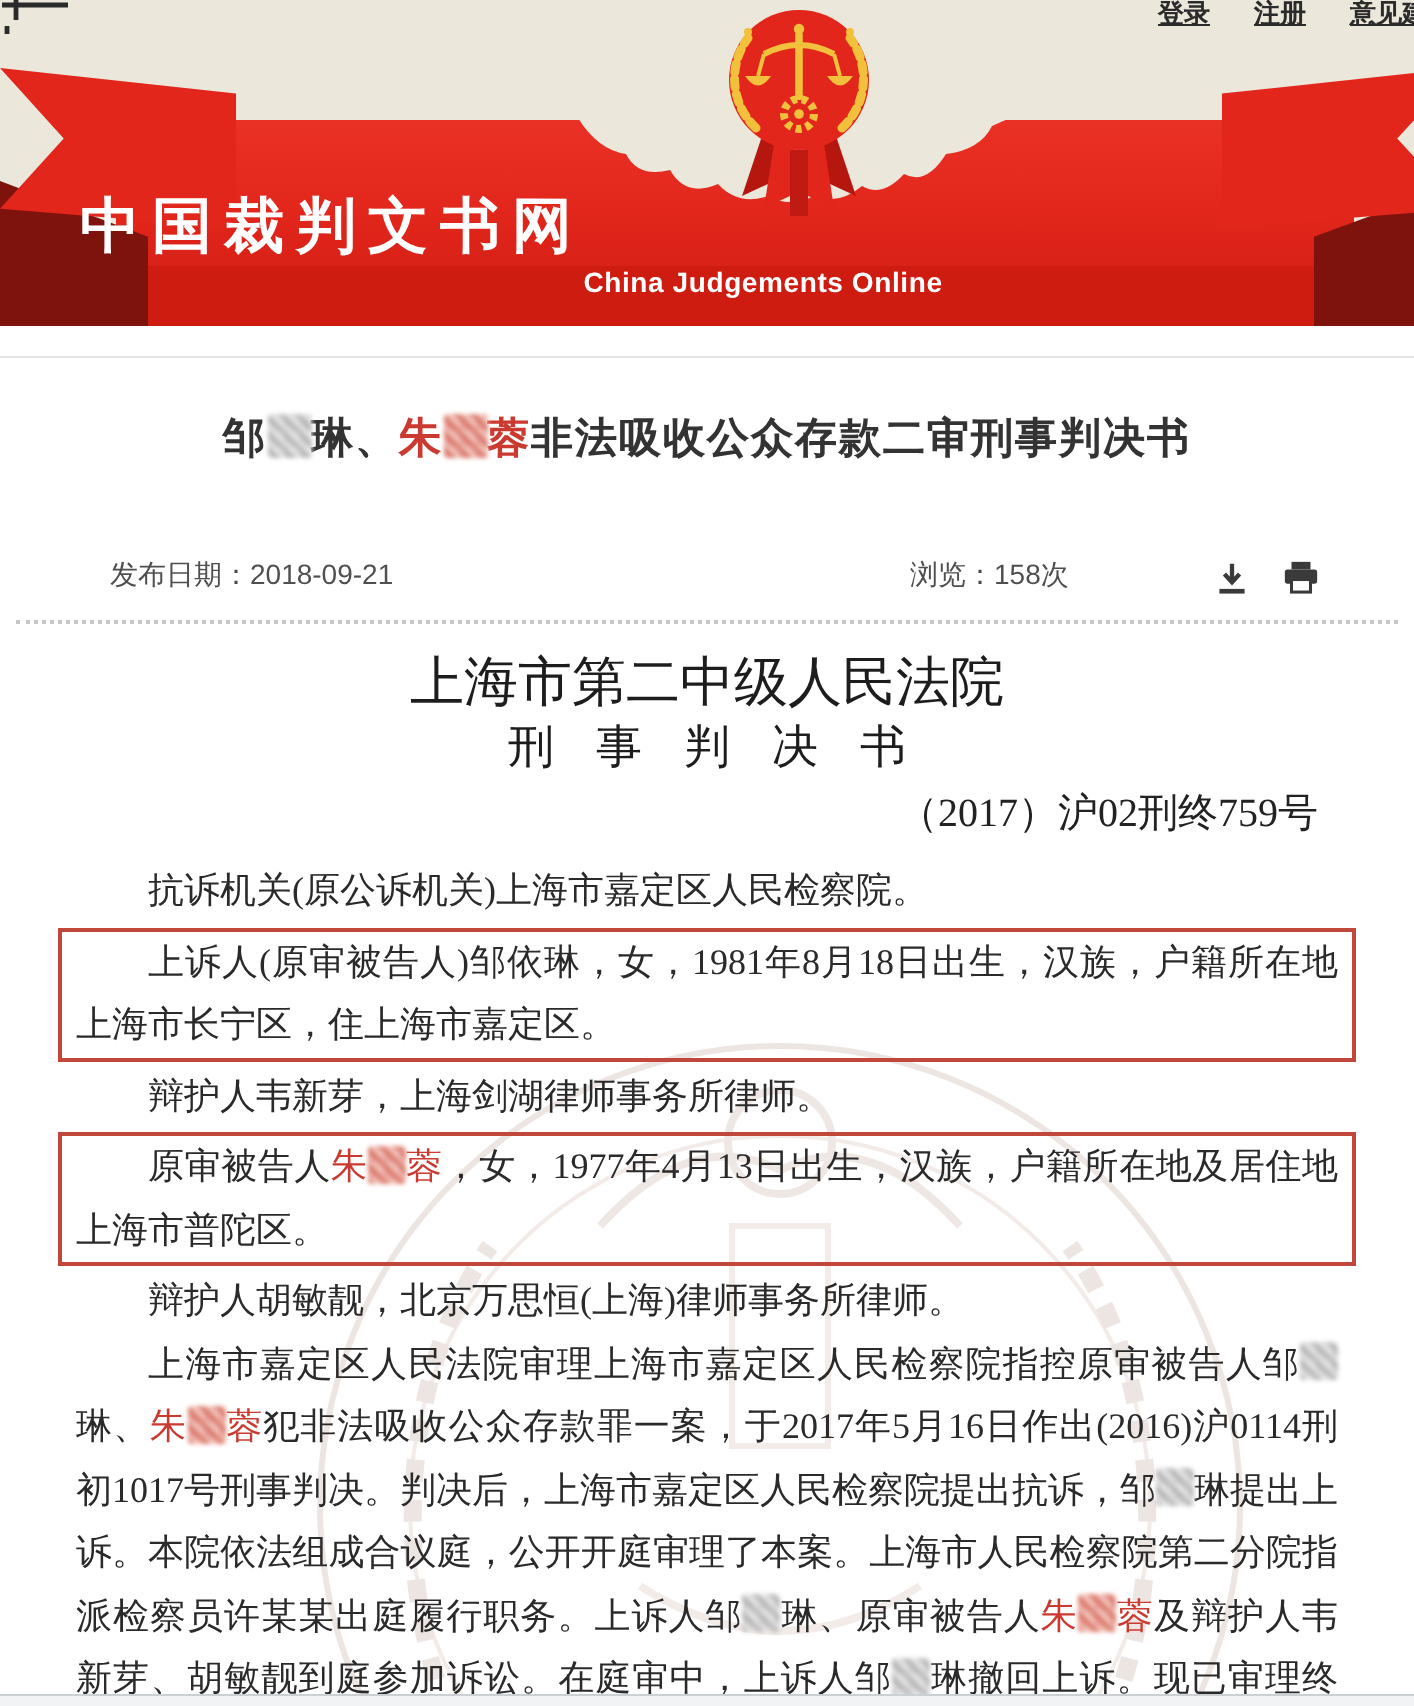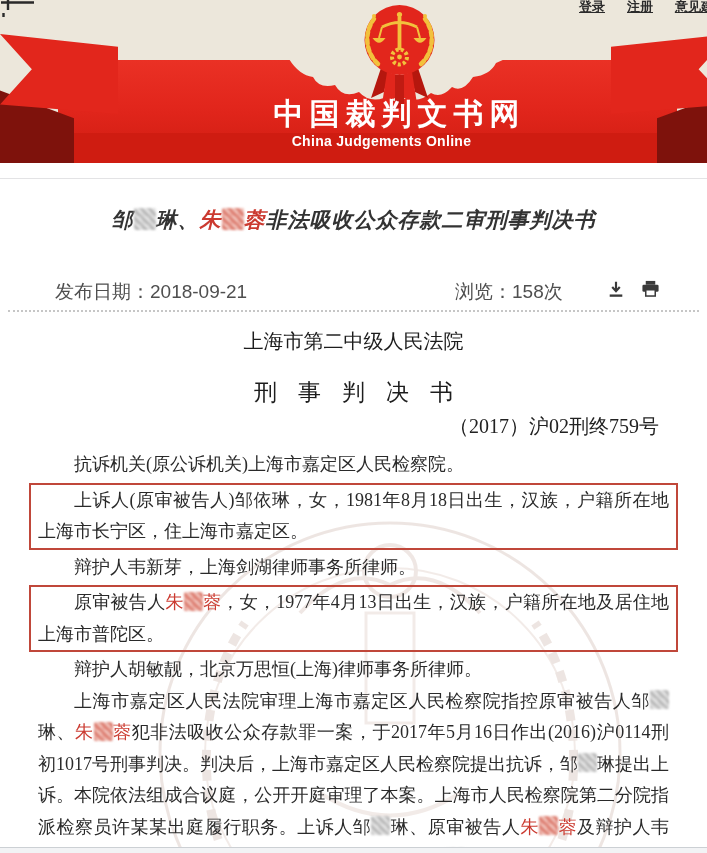--- a/index.html
+++ b/index.html
@@ -24,47 +24,47 @@
       clip-path:polygon(0 0,100% 16%,100% 100%,0 88%,27% 44%);}
   .tail-right{right:-24px;top:34px;width:120px;height:80px;
       clip-path:polygon(0 16%,100% 0,73% 44%,100% 88%,0 100%);}
   .fold{position:absolute;background:var(--banner-dark-red);z-index:1;}
   .fold-left{left:0;top:70px;width:74px;height:93px;
       clip-path:polygon(0 22%,100% 52%,100% 100%,0 100%);}
   .fold-right{right:-26px;top:70px;width:76px;height:93px;
       clip-path:polygon(0 52%,100% 22%,100% 100%,0 100%);}
   .notch{position:absolute;left:289px;top:59px;z-index:3;}
   .emblem{position:absolute;left:351px;top:2px;z-index:4;}
-  .site-title{position:absolute;left:0;right:0;top:97px;padding-left:92px;text-align:center;z-index:5;
+  .site-title{position:absolute;left:0;right:0;top:97px;padding-left:40px;z-index:5;
       color:#fff;font-size:30px;font-weight:bold;letter-spacing:6px;line-height:34px;}
   .site-sub{position:absolute;left:0;right:0;top:133px;padding-left:56px;text-align:center;z-index:5;
       color:#fff;font-size:14px;font-weight:bold;letter-spacing:.3px;}
 
   
   .content{position:relative;height:690px;background:#fff;}
   .gap15{height:15px;}
   .thin-sep{border-top:1px solid #e3e3e5;}
   .watermark{position:absolute;left:150px;top:330px;z-index:0;opacity:.5;pointer-events:none;}
   .flow{position:relative;z-index:1;}
-  .doc-title{margin:26px 28px 0;text-align:center;font-size:21px;font-weight:bold;color:#333;letter-spacing:1px;line-height:30px;font-style:italic;}
+  .doc-title{margin:26px 28px 0;text-align:center;font-size:21px;font-weight:bold;color:#333;letter-spacing:1px;line-height:30px;}
   .name-red{color:var(--name-red);}
   .mosaic{display:inline-block;width:19px;height:19px;vertical-align:-2.5px;border-radius:2px;filter:blur(1px);background-size:8px 8px;}
   .mosaic-gray{background-image:linear-gradient(45deg,#d8d8d8 25%,#b9b9b9 25% 50%,#e2e2e2 50% 75%,#c4c4c4 75%);}
   .mosaic-red{background-image:linear-gradient(45deg,#eba79e 25%,#dd7f72 25% 50%,#f0c0b8 50% 75%,#e08b7e 75%);}
   .doc-title .mosaic{width:22px;height:22px;vertical-align:-3px;}
-  .meta-row{position:relative;margin-top:44px;height:22px;font-size:19px;color:#4f4f4f;}
+  .meta-row{position:relative;margin-top:44px;height:22px;font-size:14px;color:#4f4f4f;}
   .meta-left{position:absolute;left:55px;top:0;}
   .meta-views{position:absolute;left:455px;top:0;}
   .icon-btn{position:absolute;top:1px;cursor:pointer;background:none;border:none;padding:0;line-height:0;}
   .icon-download{left:607px;}
   .icon-print{left:641px;}
   .dotted{margin:9px 8px 0;border-top:2px dotted #c6c6c6;}
   .serif{font-family:"Liberation Serif","DejaVu Serif",serif;}
-  .court-name{margin-top:13px;text-align:center;font-size:20px;color:#1d1d1d;line-height:32px;}
-  .doc-type{margin-top:20px;text-align:center;font-size:23px;color:#1d1d1d;line-height:32px;}
+  .court-name{margin-top:13px;text-align:center;font-size:27px;color:#1d1d1d;line-height:32px;}
+  .doc-type{margin-top:1px;text-align:center;font-size:23px;color:#1d1d1d;line-height:32px;}
   .doc-type span{letter-spacing:21px;margin-right:-21px;}
   .case-no{margin-top:5px;text-align:right;padding-right:48px;font-size:20px;color:#222;line-height:24px;}
   .docbody{margin-top:11px;padding:0 38px;font-size:18px;line-height:31.5px;color:#2a2a2a;text-align:justify;}
   .docbody p{text-indent:2em;margin:0;}
   .docbody p.boxed{border:2px solid var(--box-red);margin:2px -9px;padding:0 7px;}
   .bottom-strip{position:absolute;left:0;right:0;bottom:0;height:6px;background:#f2f3f5;border-top:1px solid #ccd0d4;z-index:2;}
 </style>
 </head>
 <body>
 

